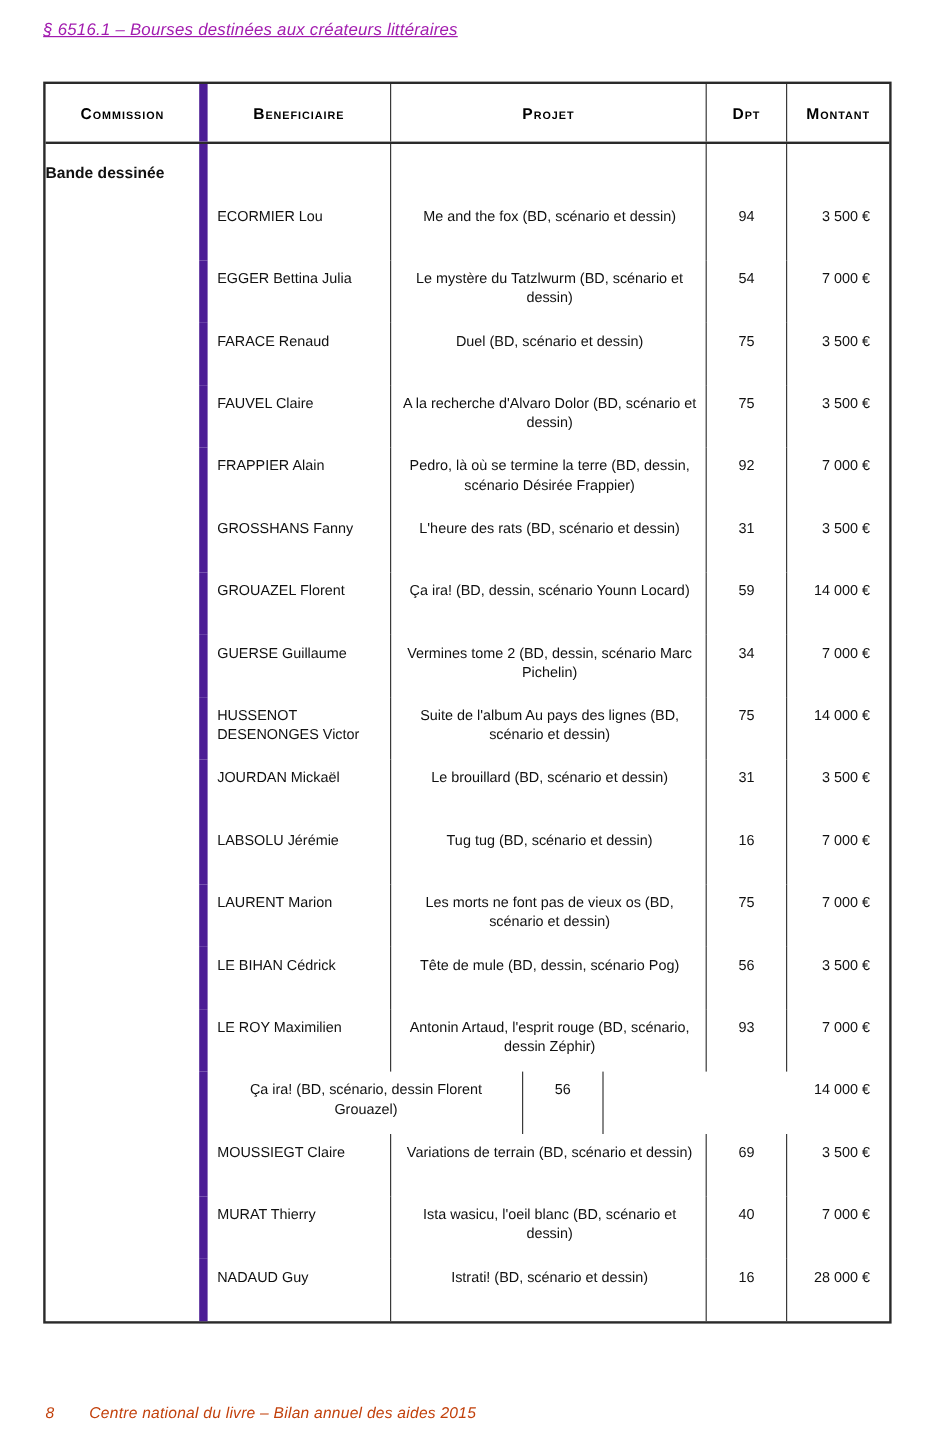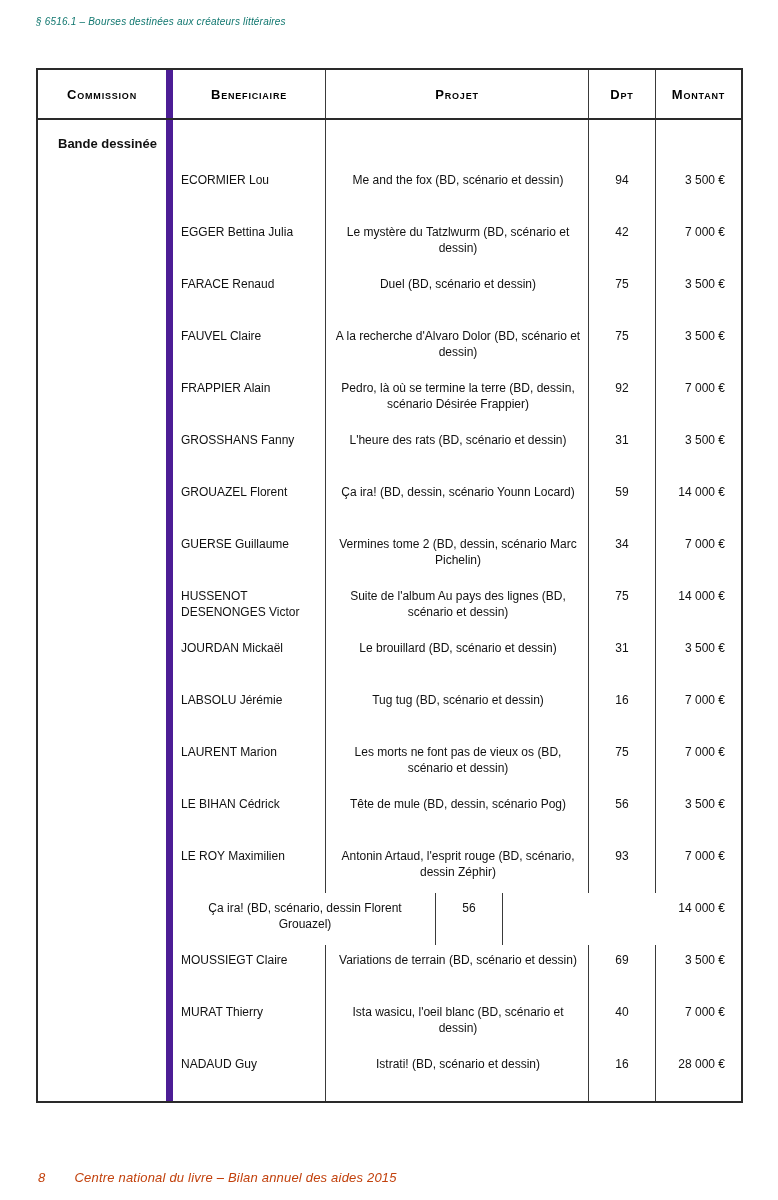--- a/index.html
+++ b/index.html
@@ -8,24 +8,25 @@
     width: 778px; height: 1200px;
     position: relative;
     font-family: "Liberation Sans", "DejaVu Sans", sans-serif;
     color: #111111;
     overflow: hidden;
   }
 
   .doc-header {
     position: absolute;
     left: 36px; top: 16px;
-    font-size: 10px;
+    font-size: 14px;
     font-style: italic;
-    color: #0f766e;
+    color: #a21caf;
     letter-spacing: 0.2px;
+    text-decoration: underline;
   }
 
   .grants-table {
     position: absolute;
     left: 36px; top: 68px;
     width: 707px;
     border: 2px solid #2a2a2a;
     background: #ffffff;
   }
 
@@ -55,21 +56,21 @@
     padding-top: 7px;
   }
 
   
   .col-commission { width: 135px; border-right: 7px solid #4c1d95; }
   .col-beneficiaire { width: 153px; border-right: 1px solid #3a3a3a; }
   .col-projet { width: 263px; border-right: 1px solid #3a3a3a; }
   .col-dpt { width: 67px; border-right: 1px solid #3a3a3a; }
   .col-montant { flex: 1; }
 
-  .td.col-commission { padding-left: 20px; }
+  .td.col-commission { padding-left: 0; }
   .td.col-beneficiaire { padding-left: 8px; padding-right: 6px; }
   .td.col-projet { padding-left: 8px; padding-right: 6px; text-align: center; }
   .td.col-dpt { text-align: center; }
   .td.col-montant { text-align: right; padding-right: 16px; white-space: nowrap; }
 
   .section-label {
     font-weight: bold;
     font-size: 13px;
     padding-top: 16px !important;
   }
@@ -112,21 +113,21 @@
     <div class="td col-beneficiaire">ECORMIER Lou</div>
     <div class="td col-projet">Me and the fox (BD, scénario et dessin)</div>
     <div class="td col-dpt">94</div>
     <div class="td col-montant">3 500 €</div>
   </div>
 
   <div class="tr data-row">
     <div class="td col-commission"></div>
     <div class="td col-beneficiaire">EGGER Bettina Julia</div>
     <div class="td col-projet">Le mystère du Tatzlwurm (BD, scénario et dessin)</div>
-    <div class="td col-dpt">42</div>
+    <div class="td col-dpt">54</div>
     <div class="td col-montant">7 000 €</div>
   </div>
 
   <div class="tr data-row">
     <div class="td col-commission"></div>
     <div class="td col-beneficiaire">FARACE Renaud</div>
     <div class="td col-projet">Duel (BD, scénario et dessin)</div>
     <div class="td col-dpt">75</div>
     <div class="td col-montant">3 500 €</div>
   </div>

